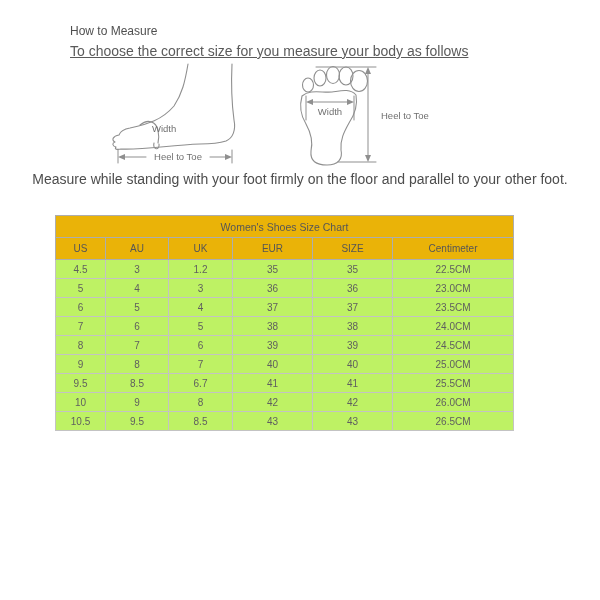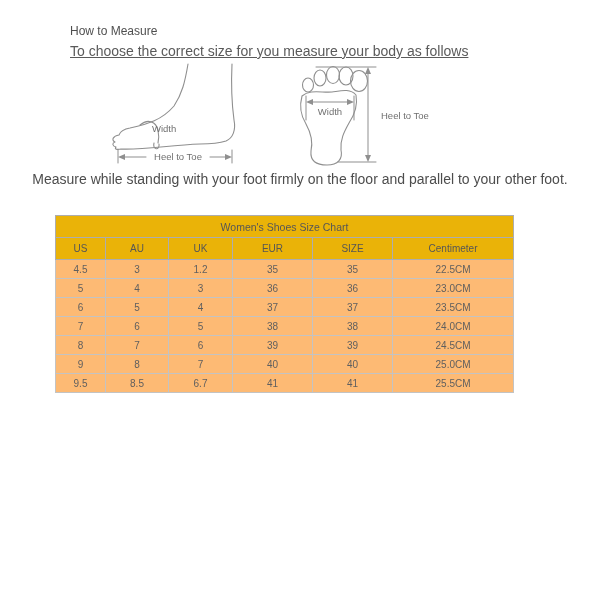--- a/index.html
+++ b/index.html
@@ -35,21 +35,21 @@
     border:1px solid #a9a9a9;
   }
   table.size-chart th, table.size-chart td{
     border:1px solid #c3c3c3;text-align:center;font-weight:400;padding:0;
   }
   table.size-chart thead th{
     background:#eab308;border-color:#adadad;color:#565656;
   }
   th.chart-title{height:21px;font-size:10.5px;}
   tr.header-row th{height:21px;font-size:10px;}
-  table.size-chart tbody td{height:18px;background:#fdba74;}
+  table.size-chart tbody td{height:18px;background:#bef264;}
 </style>
 </head>
 <body>
 
 <div class="canvas">
 
   <h1 class="page-title">How to Measure</h1>
   <p class="page-subtitle">To choose the correct size for you measure your body as follows</p>
 
   <svg class="diagrams" viewBox="0 0 400 112">
@@ -187,16 +187,32 @@
           <td>25.0CM</td>
         </tr>
         <tr>
           <td>9.5</td>
           <td>8.5</td>
           <td>6.7</td>
           <td>41</td>
           <td>41</td>
           <td>25.5CM</td>
         </tr>
+        <tr>
+          <td>10</td>
+          <td>9</td>
+          <td>8</td>
+          <td>42</td>
+          <td>42</td>
+          <td>26.0CM</td>
+        </tr>
+        <tr>
+          <td>10.5</td>
+          <td>9.5</td>
+          <td>8.5</td>
+          <td>43</td>
+          <td>43</td>
+          <td>26.5CM</td>
+        </tr>
       </tbody>
   </table>
 
 </div>
 
 </body></html>

